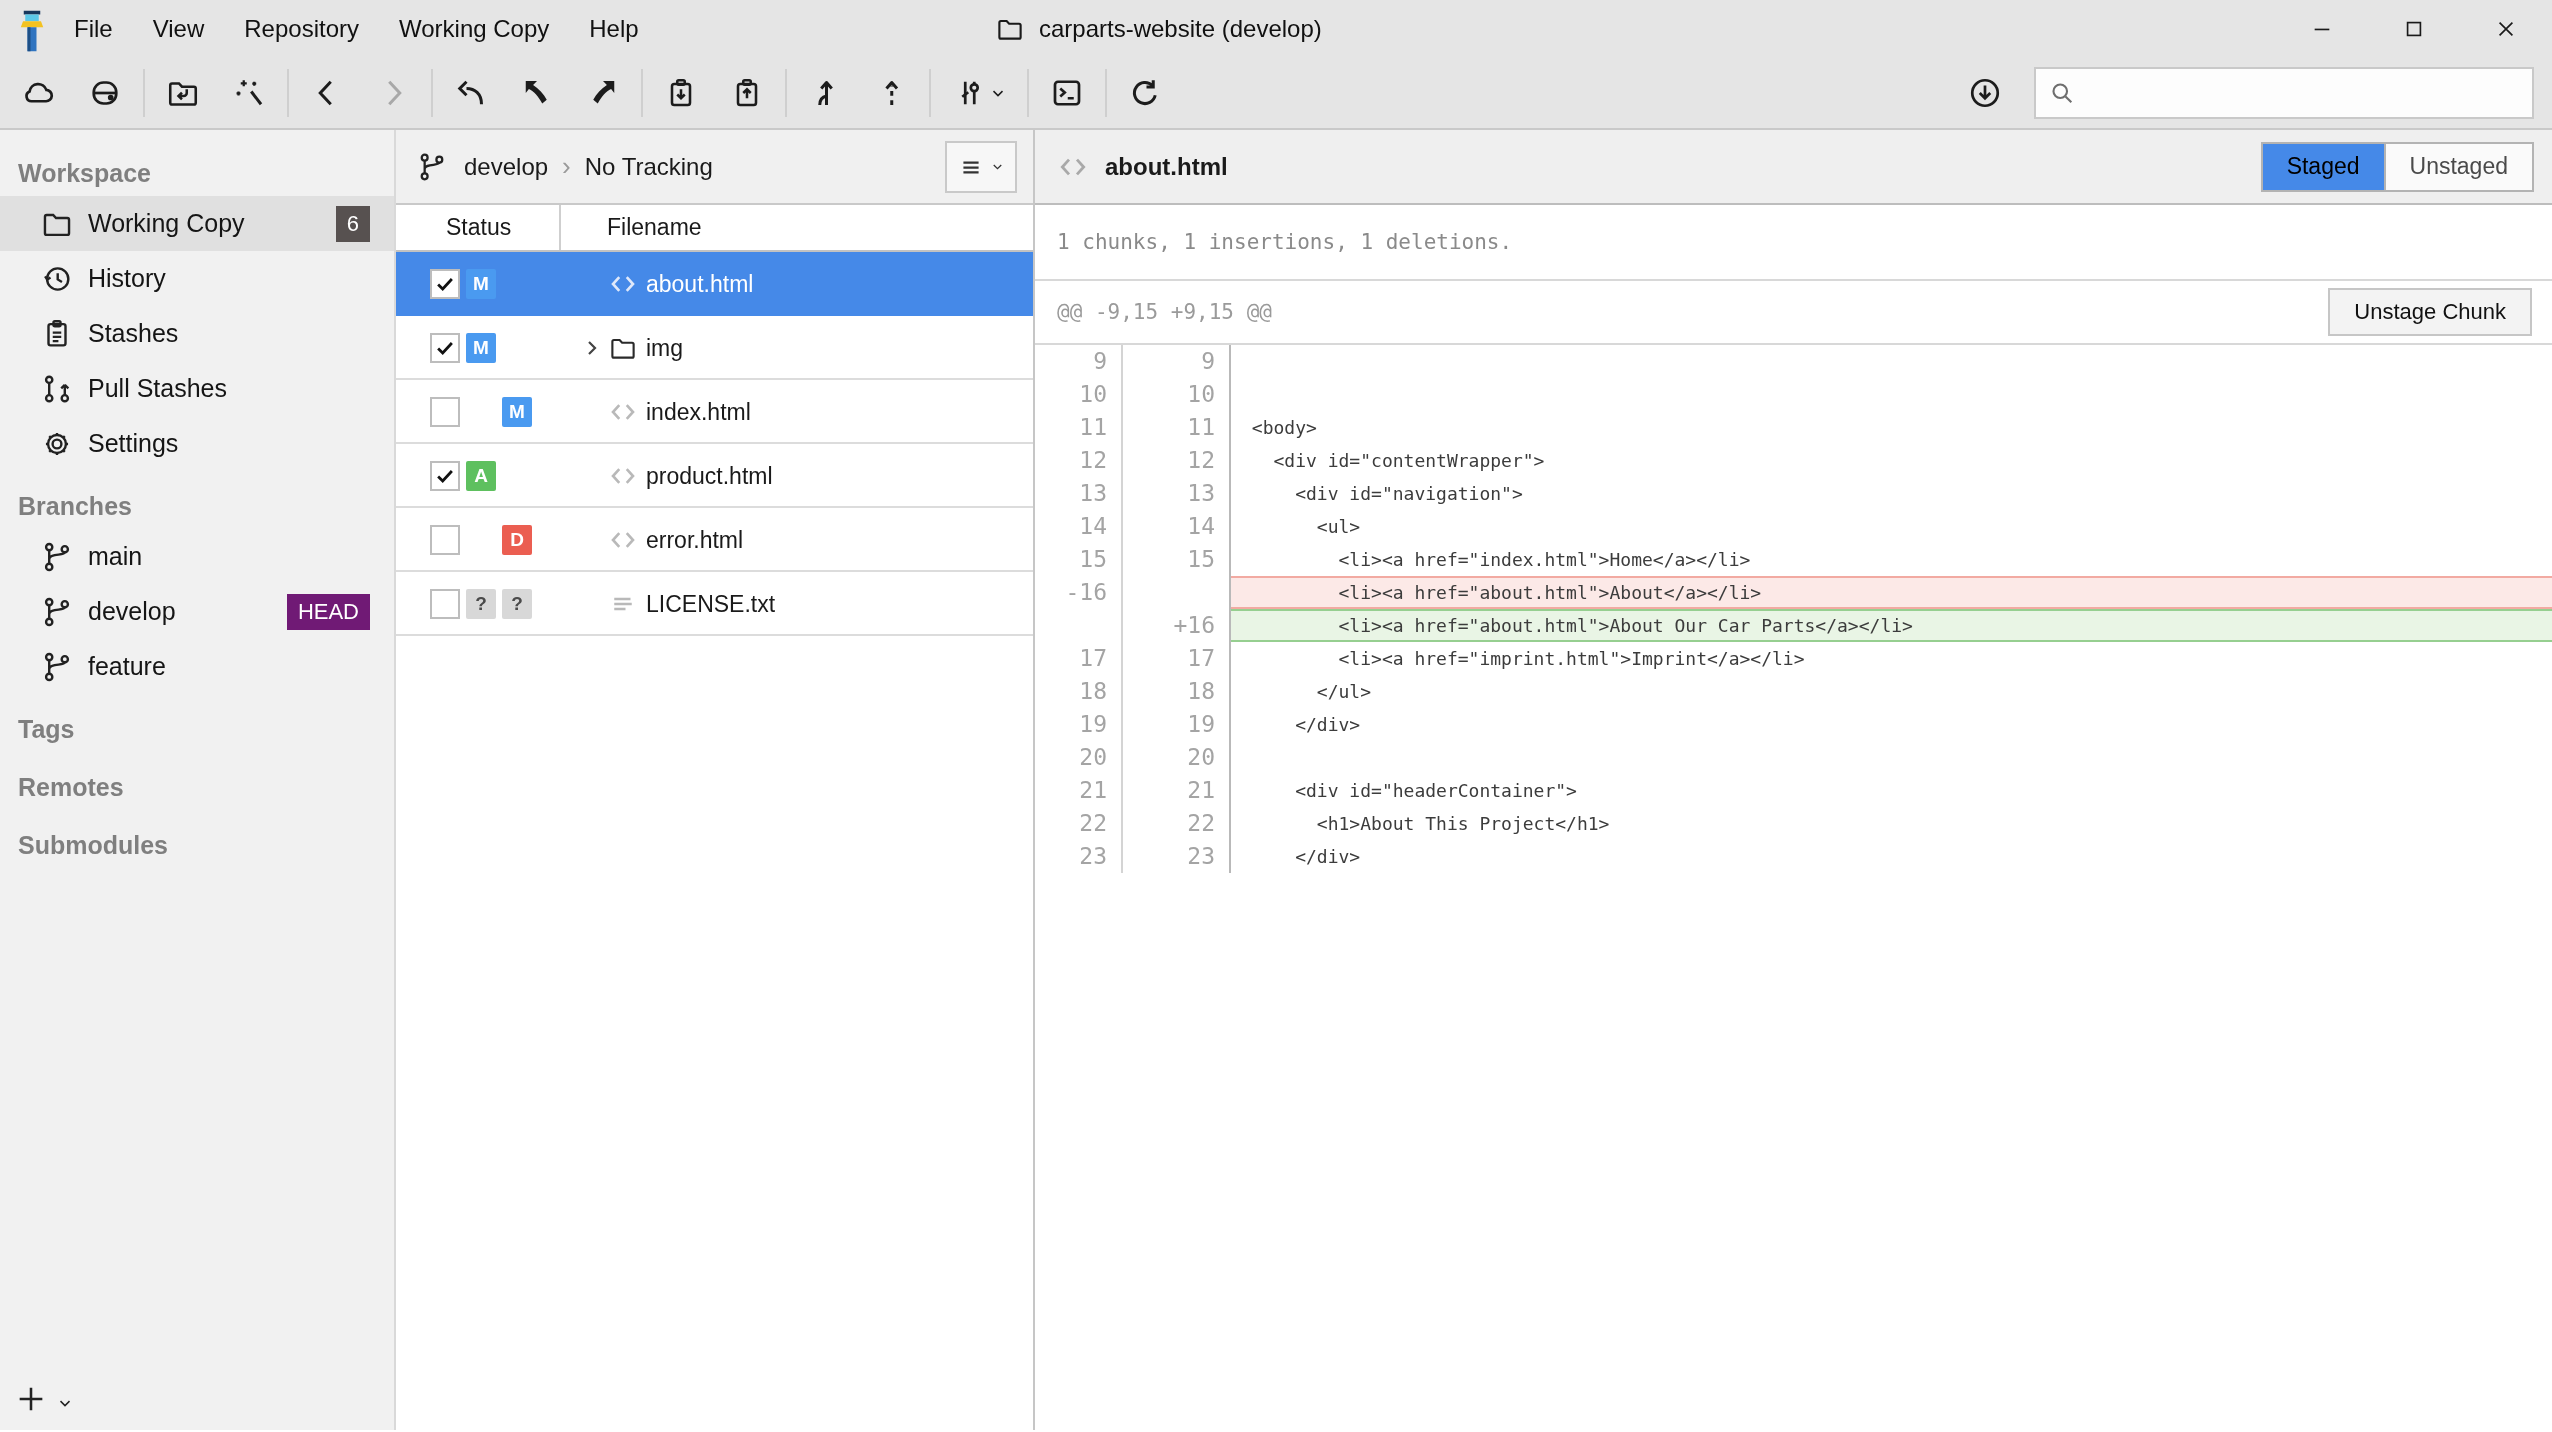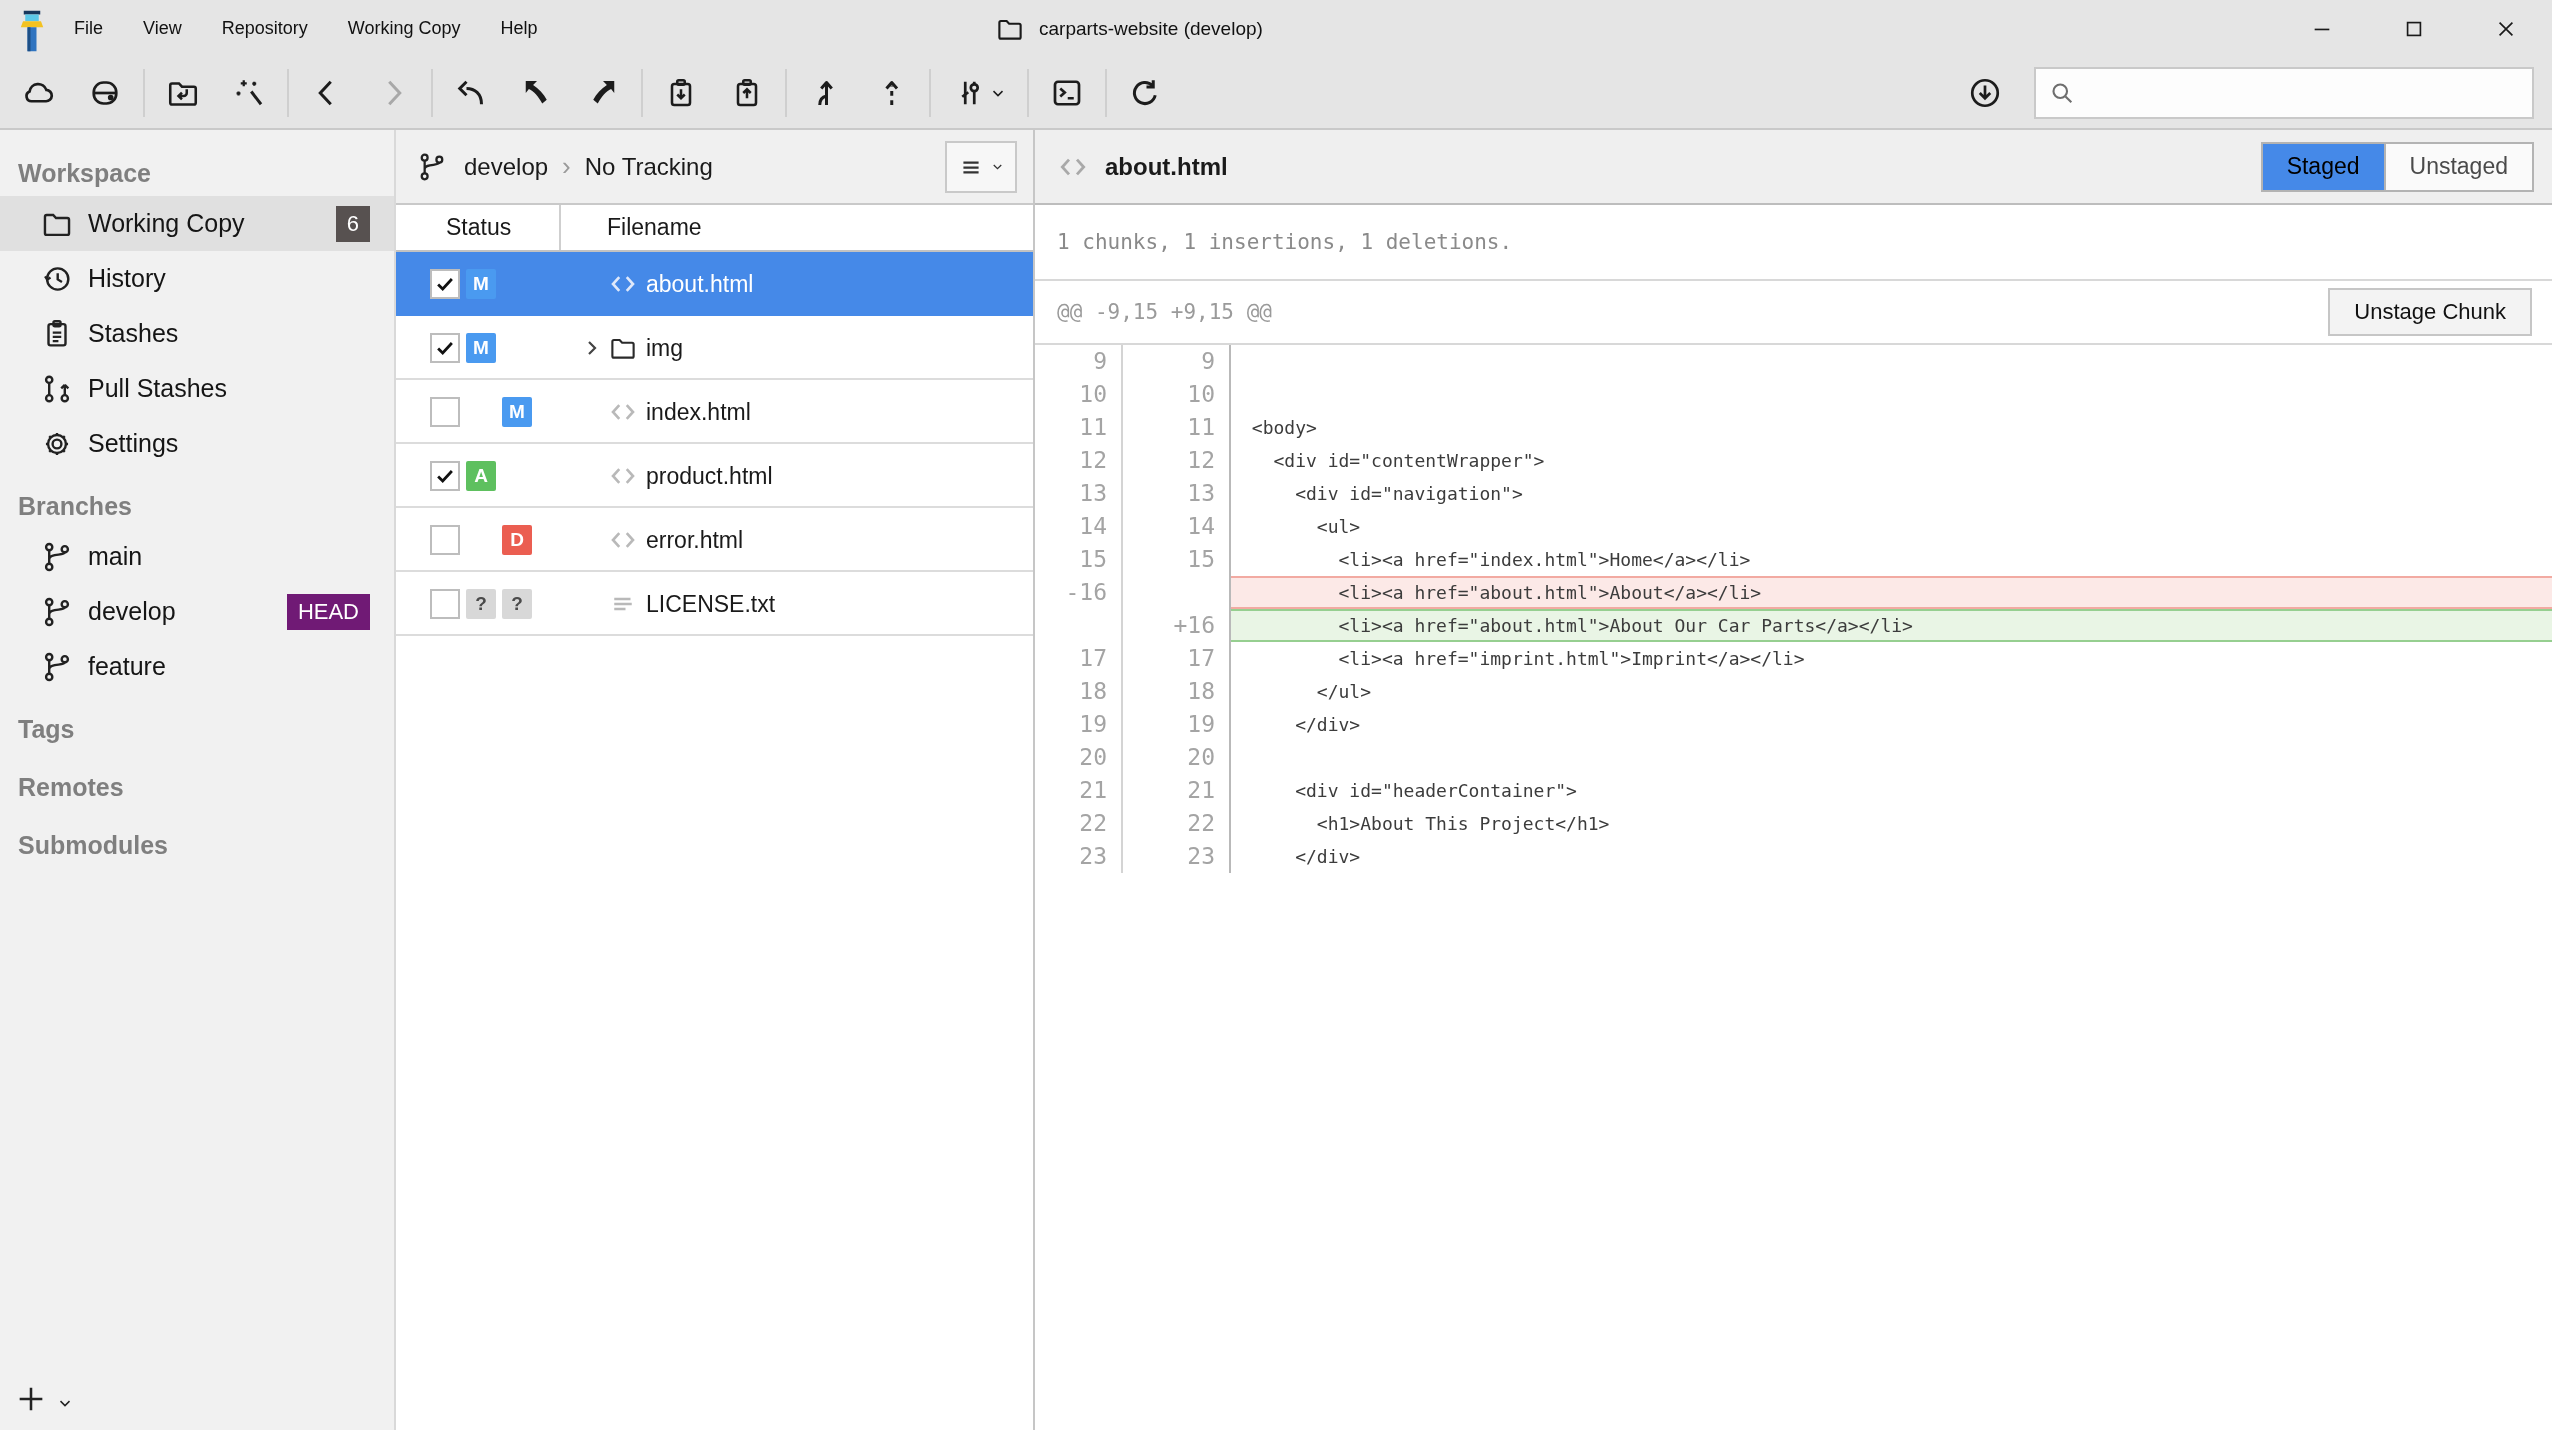--- a/index.html
+++ b/index.html
@@ -3,23 +3,23 @@
 <meta charset="utf-8">
 <style>
   * { margin:0; padding:0; box-sizing:border-box; }
   html,body { width:2552px; height:1432px; overflow:hidden; }
   body { font-family:"Liberation Sans", sans-serif; background:#fff; color:#1a1a1a; position:relative; }
   svg { display:block; }
 
   
   .titlebar { height:57px; background:#e5e5e5; display:flex; align-items:center; position:relative; }
   .app-icon { width:36px; height:46px; margin:4px 24px 0 14px; }
-  .menus { display:flex; gap:40px; font-size:18px; color:#111; }
+  .menus { display:flex; gap:40px; font-size:24px; color:#111; }
   .menu-item { cursor:default; }
-  .win-title { position:absolute; left:995px; top:0; height:57px; display:flex; align-items:center; gap:14px; font-size:19px; color:#111; }
+  .win-title { position:absolute; left:995px; top:0; height:57px; display:flex; align-items:center; gap:14px; font-size:24px; color:#111; }
   .win-title svg { width:30px; height:30px; }
   .win-controls { position:absolute; right:0; top:0; height:57px; display:flex; }
   .win-btn { width:92px; height:57px; display:flex; align-items:center; justify-content:center; font-size:24px; color:#1a1a1a; }
   .win-btn svg { width:22px; height:22px; }
 
   
   .toolbar { height:73px; background:#e5e5e5; border-bottom:2px solid #c9c9c9; display:flex; align-items:center; padding:0 18px 0 6px; }
   .tb-btn { width:66px; height:60px; display:flex; align-items:center; justify-content:center; color:#1c1c1c; }
   .tb-btn.wide { width:86px; }
   .tb-btn svg { width:36px; height:36px; }

